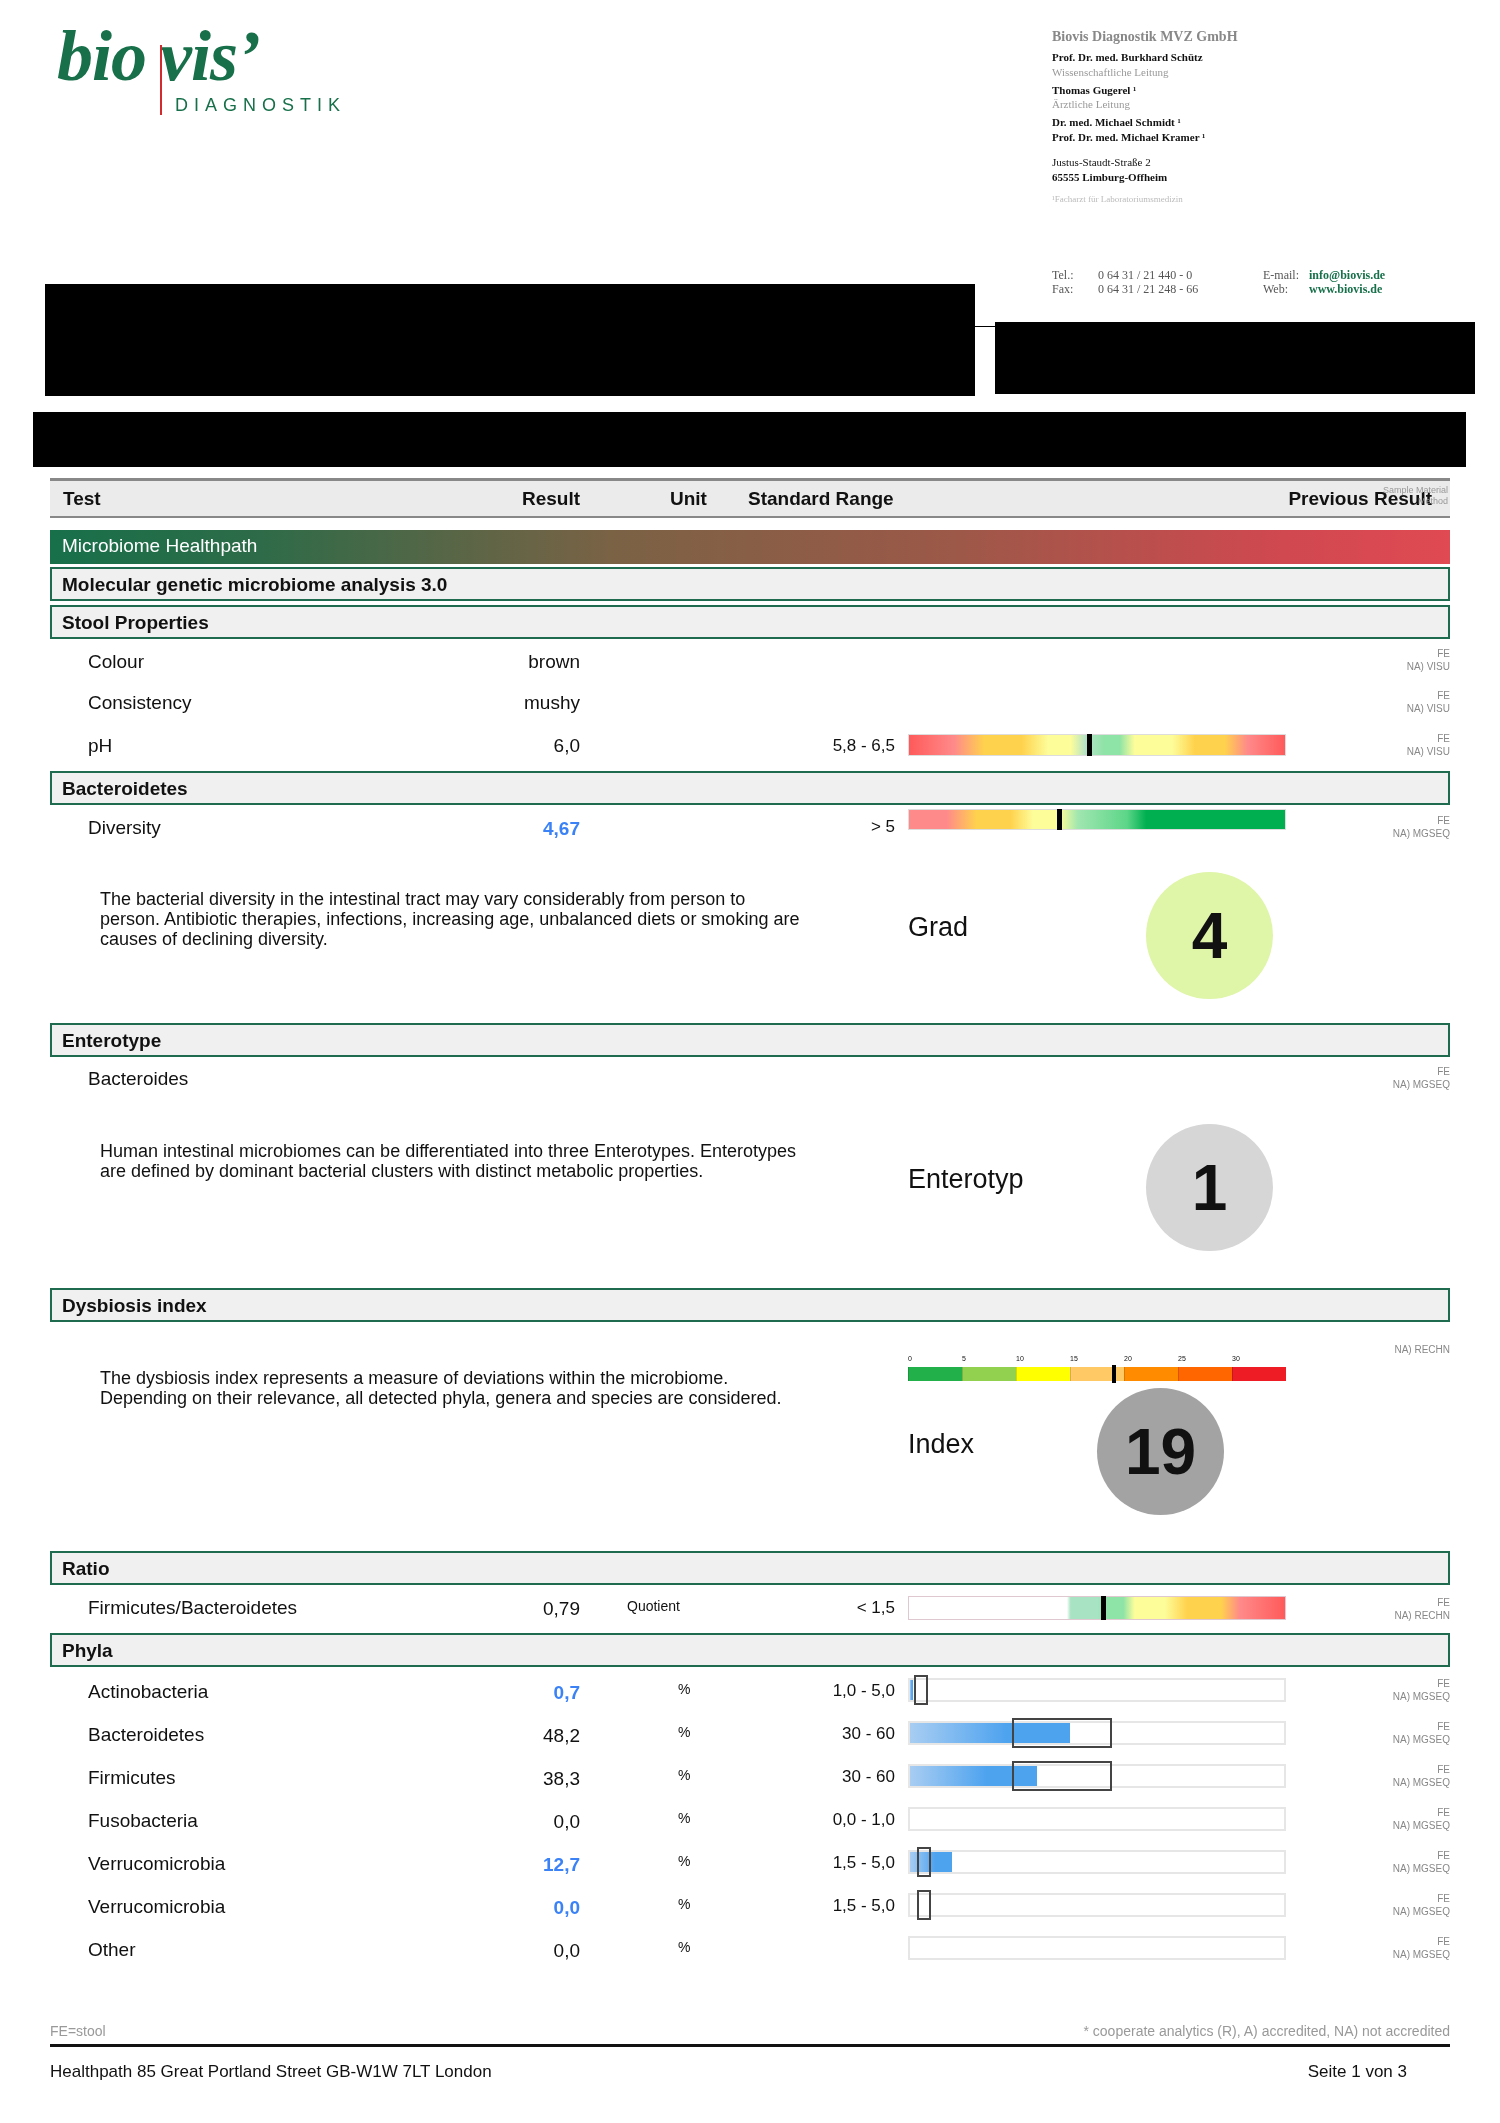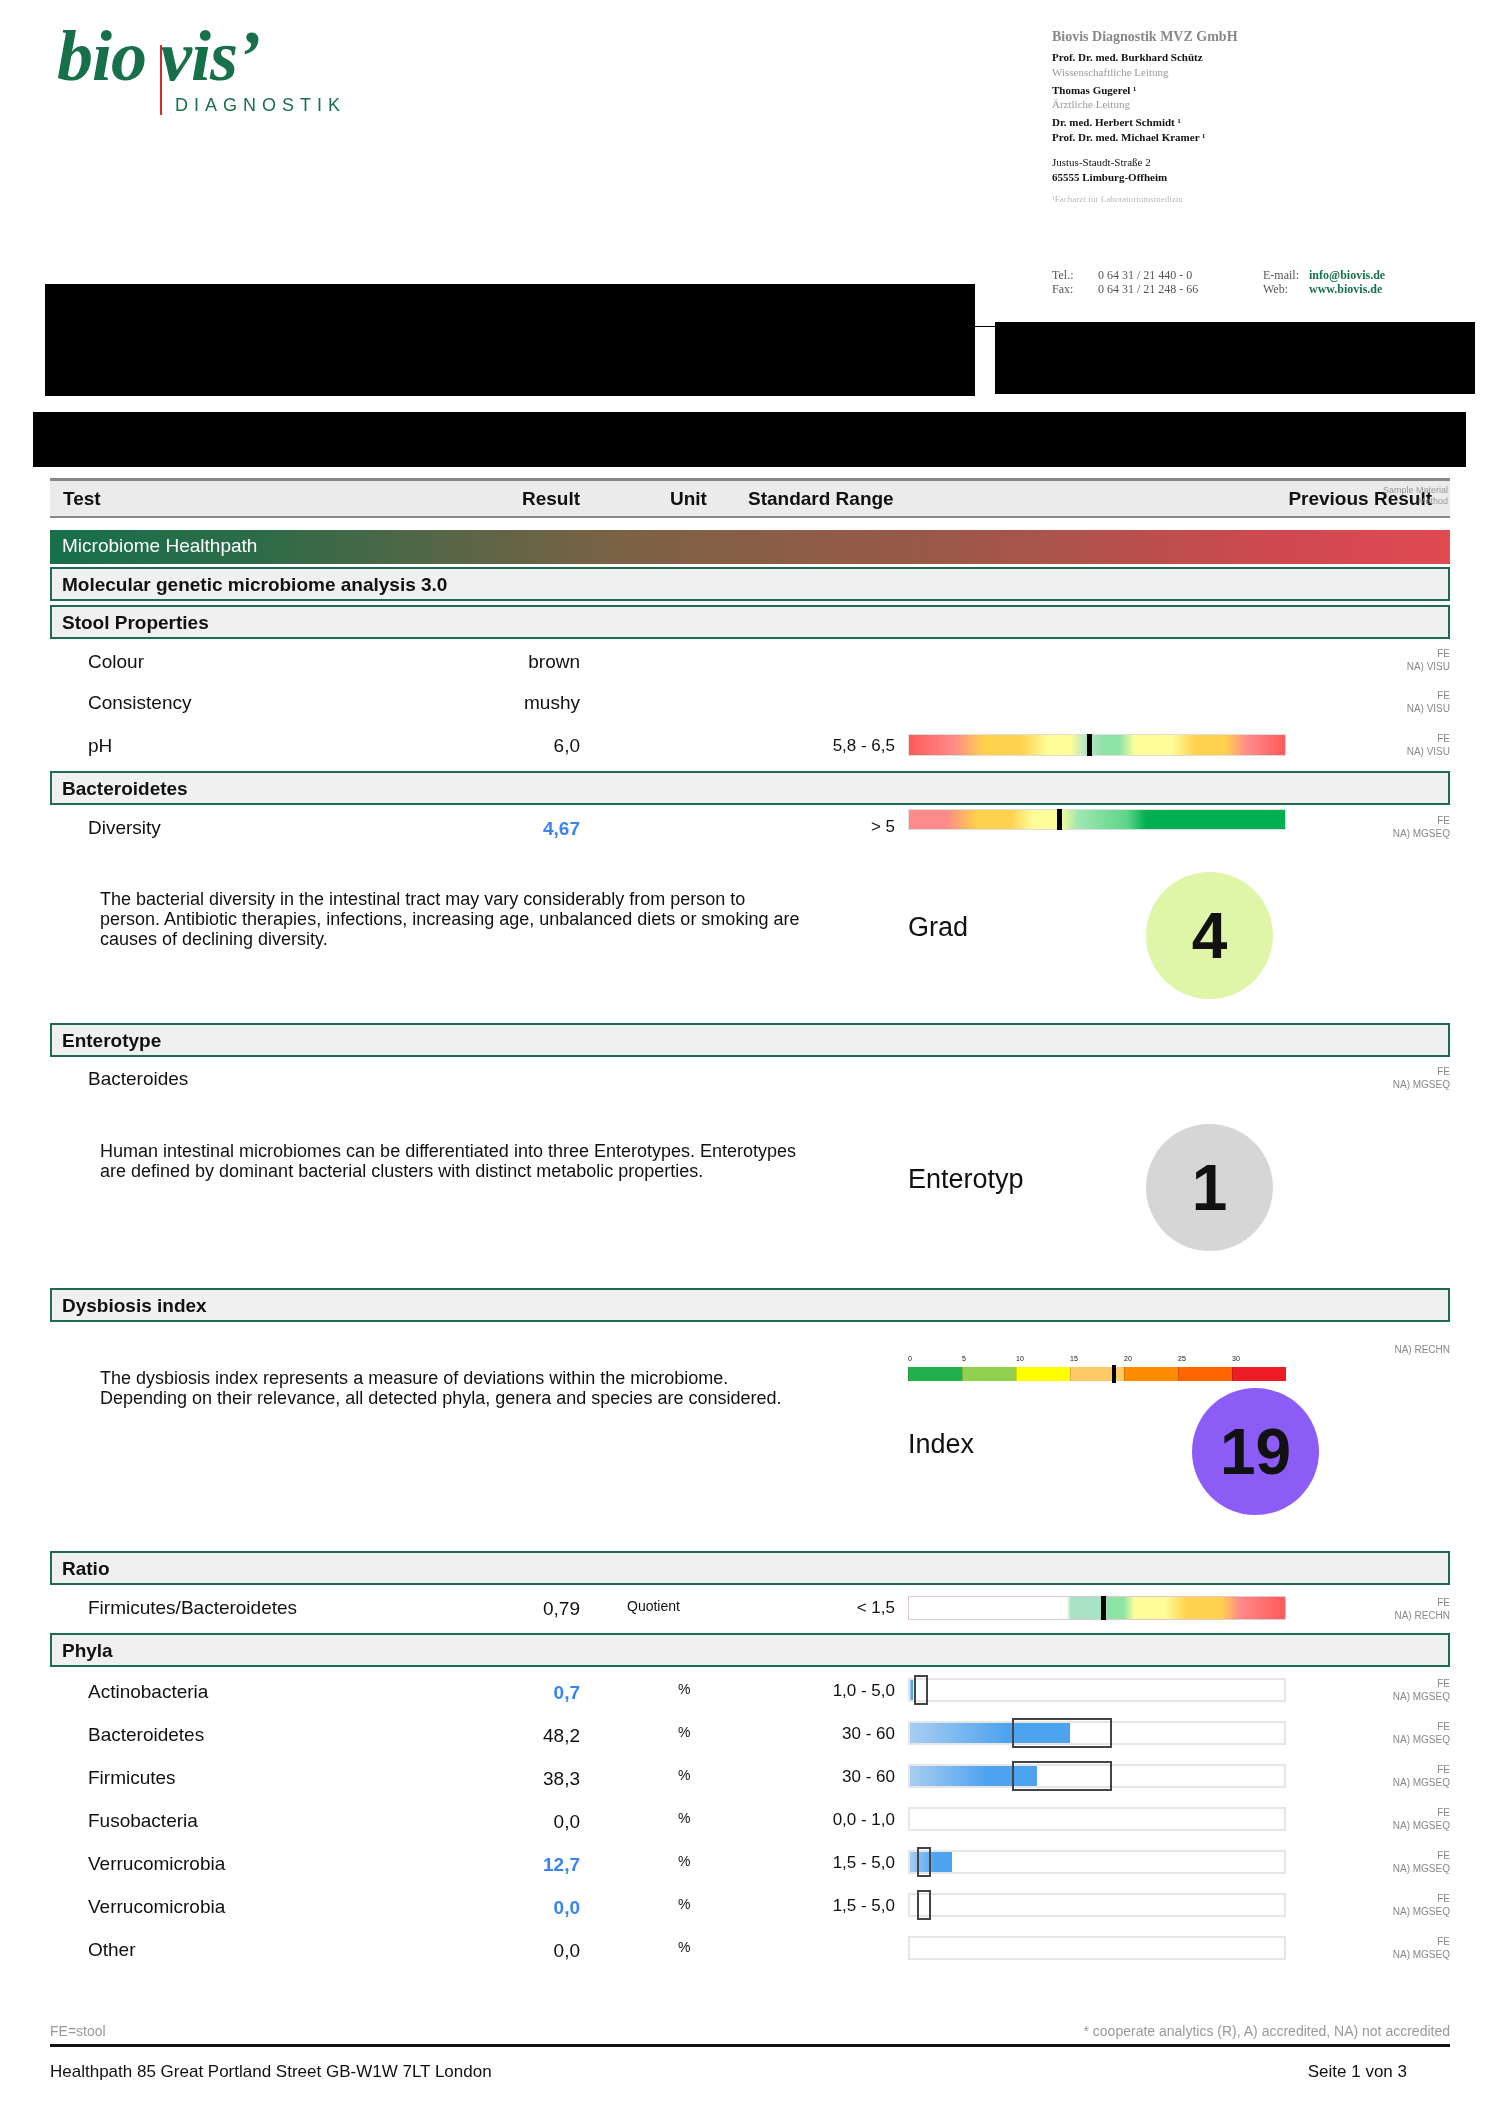--- a/index.html
+++ b/index.html
@@ -68,21 +68,21 @@
 </div>
 <div class="abs logo-bar"></div>
 <div class="abs logo-sub">DIAGNOSTIK</div>
 
 <div class="abs lab">
   <div class="company">Biovis Diagnostik MVZ GmbH</div>
   <div class="name">Prof. Dr. med. Burkhard Schütz</div>
   <div class="role">Wissenschaftliche Leitung</div>
   <div class="name">Thomas Gugerel ¹</div>
   <div class="role">Ärztliche Leitung</div>
-  <div class="name">Dr. med. Herbert Schmidt ¹</div>
+  <div class="name">Dr. med. Michael Schmidt ¹</div>
   <div class="name">Prof. Dr. med. Michael Kramer ¹</div>
   <div class="gap"></div>
   <div>Justus-Staudt-Straße 2</div>
   <div class="name">65555 Limburg-Offheim</div>
   <div class="foot">¹Facharzt für Laboratoriumsmedizin</div>
 </div>
 <div class="abs contact">
   <span>Tel.:</span>
   <span>0 64 31 / 21 440 - 0</span>
   <span>E-mail:</span>
@@ -183,21 +183,21 @@
       <div style="background:#92d050"></div>
       <div style="background:#ffff00"></div>
       <div style="background:#ffc966"></div>
       <div style="background:#ff8c00"></div>
       <div style="background:#ff6600"></div>
       <div style="background:#ee1c25"></div>
     <span class="marker" style="left:204px;top:-2px;width:4px;height:18px"></span>
   </div>
 </div>
 <div class="abs big-label" style="top:1429px">Index</div>
-<div class="abs circle" style="left:1192px;top:1388px;background:#8b5cf6">19</div>
+<div class="abs circle" style="left:1097px;top:1388px;background:#a3a3a3">19</div>
 
 <div class="abs sect" style="top:1551px">Ratio</div>
 <div class="abs row-label" style="top:1597px">Firmicutes/Bacteroidetes</div>
 <div class="abs row-result" style="top:1598px">0,79</div>
 <div class="abs row-unit" style="left:627px;top:1598px">Quotient</div>
 <div class="abs row-range" style="top:1598px">&lt; 1,5</div>
 <div class="abs gauge" style="top:1596px;height:24px;background:linear-gradient(90deg,#fff 0%,#fff 42%,#a8e4c4 43%,#a8e4c4 50%,#8ee3a6 53%,#8ee3a6 57%,#fdfd9a 60%,#fdfd9a 68%,#ffd24d 74%,#ffd24d 83%,#ff8a8a 88%,#ff5a5a 100%);border-color:#e0c8d0">
   <div class="marker" style="left:192px;height:24px"></div>
 </div>
 <div class="abs method" style="top:1597px">

